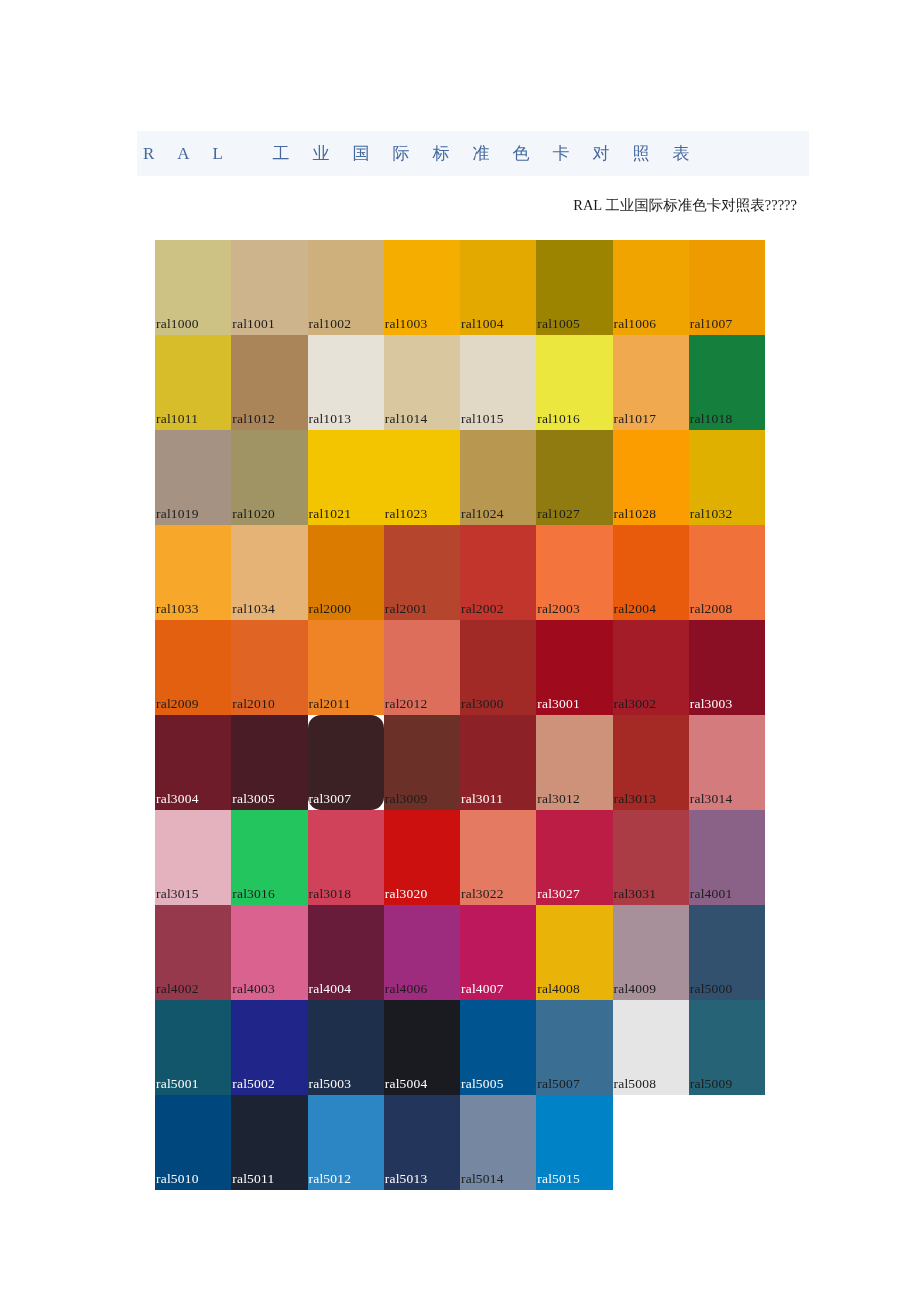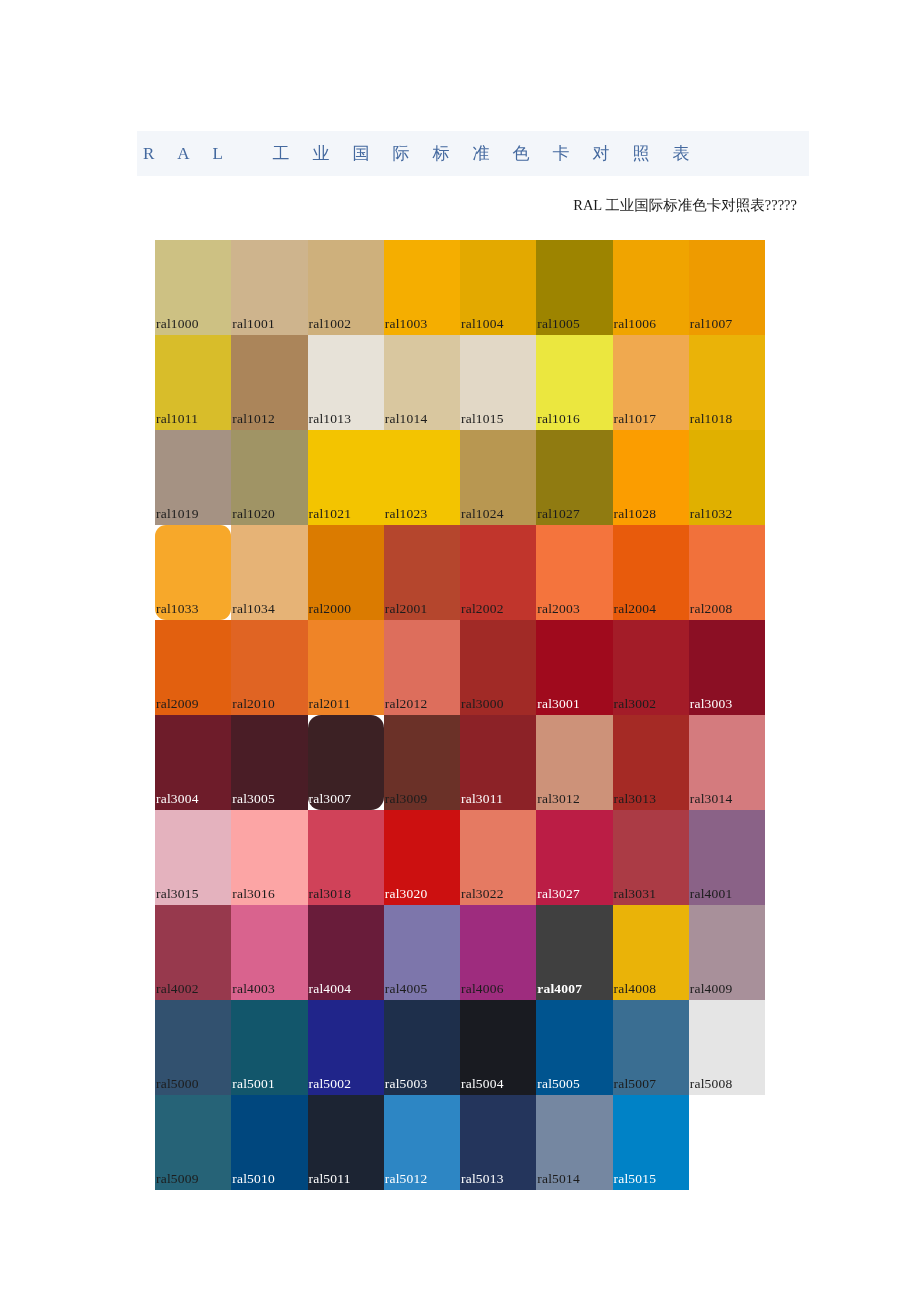--- a/index.html
+++ b/index.html
@@ -129,21 +129,21 @@
     </div>
     <div class="swatch dark-text" style="background: rgb(226, 216, 198);">
       <span class="swatch-label">ral1015</span>
     </div>
     <div class="swatch dark-text" style="background: rgb(235, 231, 63);">
       <span class="swatch-label">ral1016</span>
     </div>
     <div class="swatch dark-text" style="background: rgb(240, 169, 79);">
       <span class="swatch-label">ral1017</span>
     </div>
-    <div class="swatch dark-text" style="background: #eab308; padding-left: 25px;">
+    <div class="swatch dark-text" style="background: #15803d; padding-left: 25px;">
       <span class="swatch-label">ral1018</span>
     </div>
     <div class="swatch dark-text" style="background: rgb(165, 146, 131);">
       <span class="swatch-label">ral1019</span>
     </div>
     <div class="swatch dark-text" style="background: rgb(160, 148, 101);">
       <span class="swatch-label">ral1020</span>
     </div>
     <div class="swatch dark-text" style="background: rgb(243, 196, 0);">
       <span class="swatch-label">ral1021</span>
@@ -156,21 +156,21 @@
     </div>
     <div class="swatch dark-text" style="background: rgb(144, 123, 17);">
       <span class="swatch-label">ral1027</span>
     </div>
     <div class="swatch dark-text" style="background: rgb(251, 157, 0);">
       <span class="swatch-label">ral1028</span>
     </div>
     <div class="swatch dark-text" style="background: rgb(224, 176, 0);">
       <span class="swatch-label">ral1032</span>
     </div>
-    <div class="swatch dark-text" style="background: rgb(247, 168, 42); border-radius: 11px;">
+    <div class="swatch dark-text" style="background: rgb(247, 168, 42);">
       <span class="swatch-label">ral1033</span>
     </div>
     <div class="swatch dark-text" style="background: rgb(230, 179, 118);">
       <span class="swatch-label">ral1034</span>
     </div>
     <div class="swatch dark-text" style="background: rgb(219, 123, 0);">
       <span class="swatch-label">ral2000</span>
     </div>
     <div class="swatch dark-text" style="background: rgb(181, 70, 45);">
       <span class="swatch-label">ral2001</span>
@@ -231,21 +231,21 @@
     </div>
     <div class="swatch dark-text" style="background: rgb(165, 42, 37);">
       <span class="swatch-label">ral3013</span>
     </div>
     <div class="swatch dark-text" style="background: rgb(212, 123, 126);">
       <span class="swatch-label">ral3014</span>
     </div>
     <div class="swatch dark-text" style="background: rgb(228, 178, 190);">
       <span class="swatch-label">ral3015</span>
     </div>
-    <div class="swatch dark-text" style="background: #fca5a5; padding-left: 7px;">
+    <div class="swatch dark-text" style="background: #22c55e; padding-left: 7px;">
       <span class="swatch-label">ral3016</span>
     </div>
     <div class="swatch dark-text" style="background: rgb(208, 66, 89);">
       <span class="swatch-label">ral3018</span>
     </div>
     <div class="swatch light-text" style="background: rgb(204, 16, 16);">
       <span class="swatch-label">ral3020</span>
     </div>
     <div class="swatch dark-text" style="background: rgb(229, 122, 98);">
       <span class="swatch-label">ral3022</span>
@@ -261,27 +261,24 @@
     </div>
     <div class="swatch dark-text" style="background: rgb(151, 57, 77);">
       <span class="swatch-label">ral4002</span>
     </div>
     <div class="swatch dark-text" style="background: rgb(217, 99, 142);">
       <span class="swatch-label">ral4003</span>
     </div>
     <div class="swatch light-text" style="background: rgb(105, 28, 58);">
       <span class="swatch-label">ral4004</span>
     </div>
-    <div class="swatch dark-text" style="background: rgb(125, 118, 171);">
-      <span class="swatch-label">ral4005</span>
-    </div>
     <div class="swatch dark-text" style="background: rgb(158, 44, 126);">
       <span class="swatch-label">ral4006</span>
     </div>
-    <div class="swatch light-text" style="background: #404040; font-weight: bold;">
+    <div class="swatch light-text" style="background: #be185d;">
       <span class="swatch-label">ral4007</span>
     </div>
     <div class="swatch dark-text" style="background: #eab308;">
       <span class="swatch-label">ral4008</span>
     </div>
     <div class="swatch dark-text" style="background: rgb(168, 144, 154);">
       <span class="swatch-label">ral4009</span>
     </div>
     <div class="swatch dark-text" style="background: rgb(50, 81, 111);">
       <span class="swatch-label">ral5000</span>

